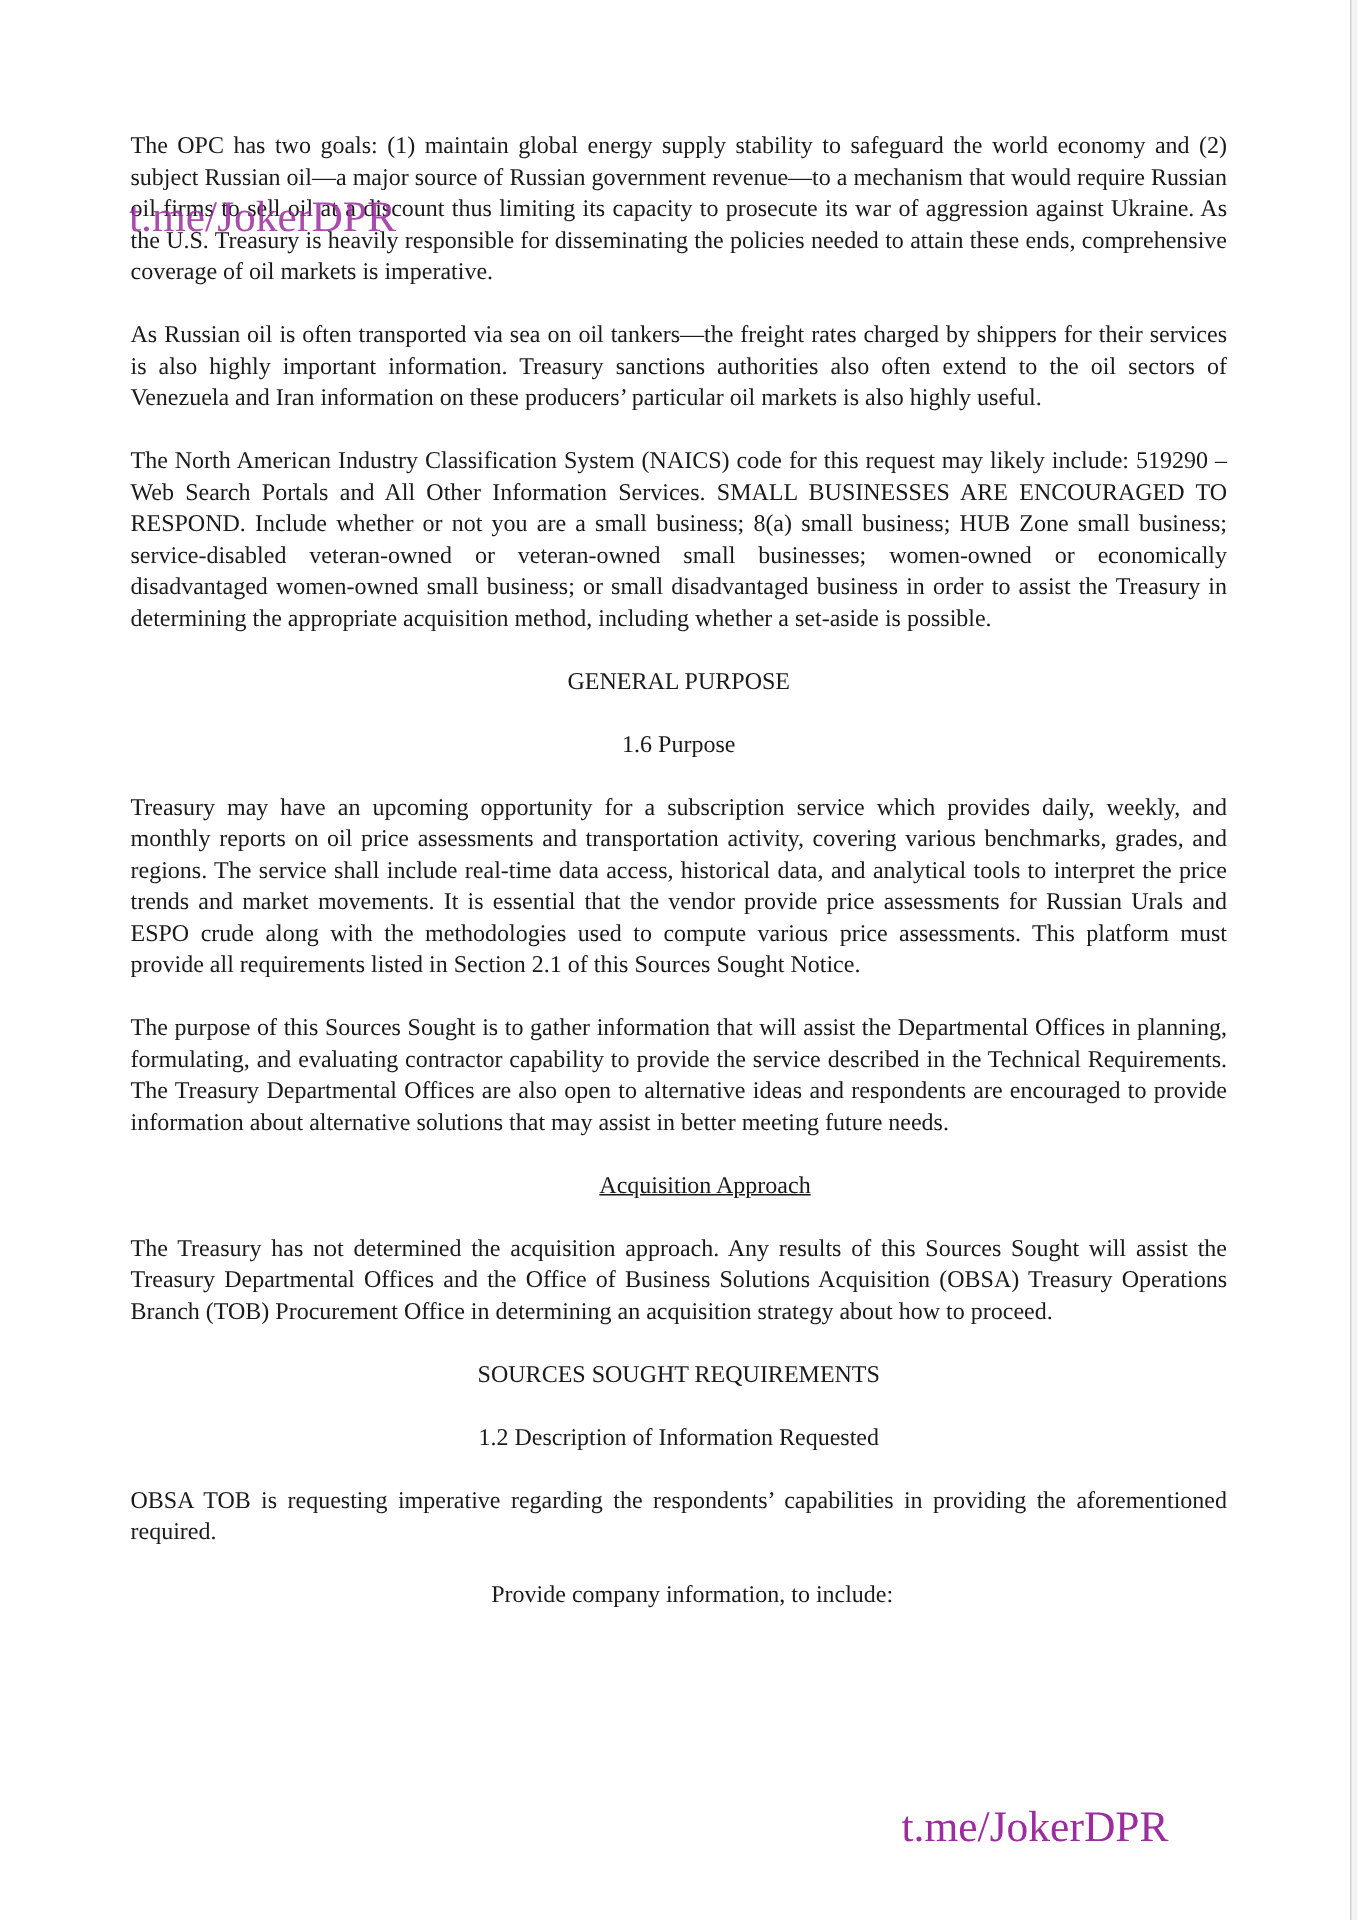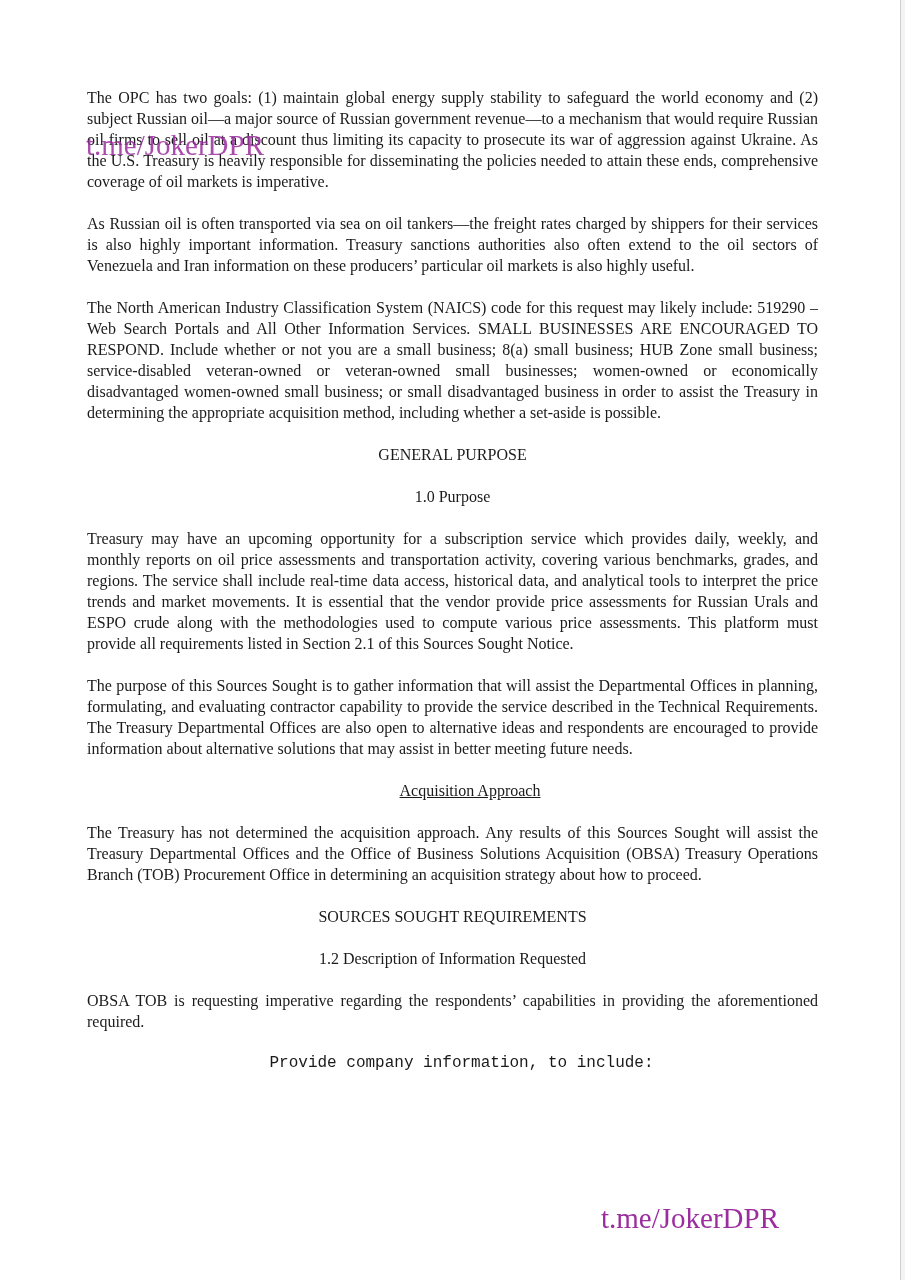--- a/index.html
+++ b/index.html
@@ -35,21 +35,21 @@
     .para {
       margin: 0 0 21px 0;
       text-align: justify;
       text-align-last: left;
     }
     .heading {
       margin: 0 0 21px 0;
       text-align: center;
     }
     .indent-1 { padding-left: 35px; text-decoration: underline; }
-    .indent-2 { padding-left: 18px; font-family: Liberation Mono, monospace; }
+    .indent-2 { padding-left: 18px; }
     .watermark {
       position: absolute;
       font-family: Liberation Serif, serif;
       color: #9b2d9f;
       font-size: 29px;
       line-height: 32px;
       white-space: nowrap;
       letter-spacing: 0px;
       margin-top: 44px;
     }
@@ -66,21 +66,21 @@
 </head>
 <body>
 
 <div class="page-edge"></div>
 
 <div class="content">
   <p class="para">The OPC has two goals: (1) maintain global energy supply stability to safeguard the world economy and (2) subject Russian oil—a major source of Russian government revenue—to a mechanism that would require Russian oil firms to sell oil at a discount thus limiting its capacity to prosecute its war of aggression against Ukraine. As the U.S. Treasury is heavily responsible for disseminating the policies needed to attain these ends, comprehensive coverage of oil markets is imperative.</p>
   <p class="para">As Russian oil is often transported via sea on oil tankers—the freight rates charged by shippers for their services is also highly important information.  Treasury sanctions authorities also often extend to the oil sectors of Venezuela and Iran information on these producers’ particular oil markets is also highly useful.</p>
   <p class="para">The North American Industry Classification System (NAICS) code for this request may likely include: 519290 – Web Search Portals and All Other Information Services. SMALL BUSINESSES ARE ENCOURAGED TO RESPOND. Include whether or not you are a small business; 8(a) small business; HUB Zone small business; service-disabled veteran-owned or veteran-owned small businesses; women-owned or economically disadvantaged women-owned small business; or small disadvantaged business in order to assist the Treasury in determining the appropriate acquisition method, including whether a set-aside is possible.</p>
   <p class="heading">GENERAL PURPOSE</p>
-  <p class="heading">1.0 Purpose</p>
+  <p class="heading">1.6 Purpose</p>
   <p class="para">Treasury may have an upcoming opportunity for a subscription service which provides daily, weekly, and monthly reports on oil price assessments and transportation activity, covering various benchmarks, grades, and regions. The service shall include real-time data access, historical data, and analytical tools to interpret the price trends and market movements. It is essential that the vendor provide price assessments for Russian Urals and ESPO crude along with the methodologies used to compute various price assessments. This platform must provide all requirements listed in Section 2.1 of this Sources Sought Notice.</p>
   <p class="para">The purpose of this Sources Sought is to gather information that will assist the Departmental Offices in planning, formulating, and evaluating contractor capability to provide the service described in the Technical Requirements. The Treasury Departmental Offices are also open to alternative ideas and respondents are encouraged to provide information about alternative solutions that may assist in better meeting future needs.</p>
   <p class="heading indent-1">Acquisition Approach</p>
   <p class="para">The Treasury has not determined the acquisition approach. Any results of this Sources Sought will assist the Treasury Departmental Offices and the Office of Business Solutions Acquisition (OBSA) Treasury Operations Branch (TOB) Procurement Office in determining an acquisition strategy about how to proceed.</p>
   <p class="heading">SOURCES SOUGHT REQUIREMENTS</p>
   <p class="heading">1.2 Description of Information Requested</p>
   <p class="para">OBSA TOB is requesting imperative regarding the respondents’ capabilities in providing the aforementioned required.</p>
   <p class="heading indent-2">Provide company information, to include:</p>
 </div>
 

